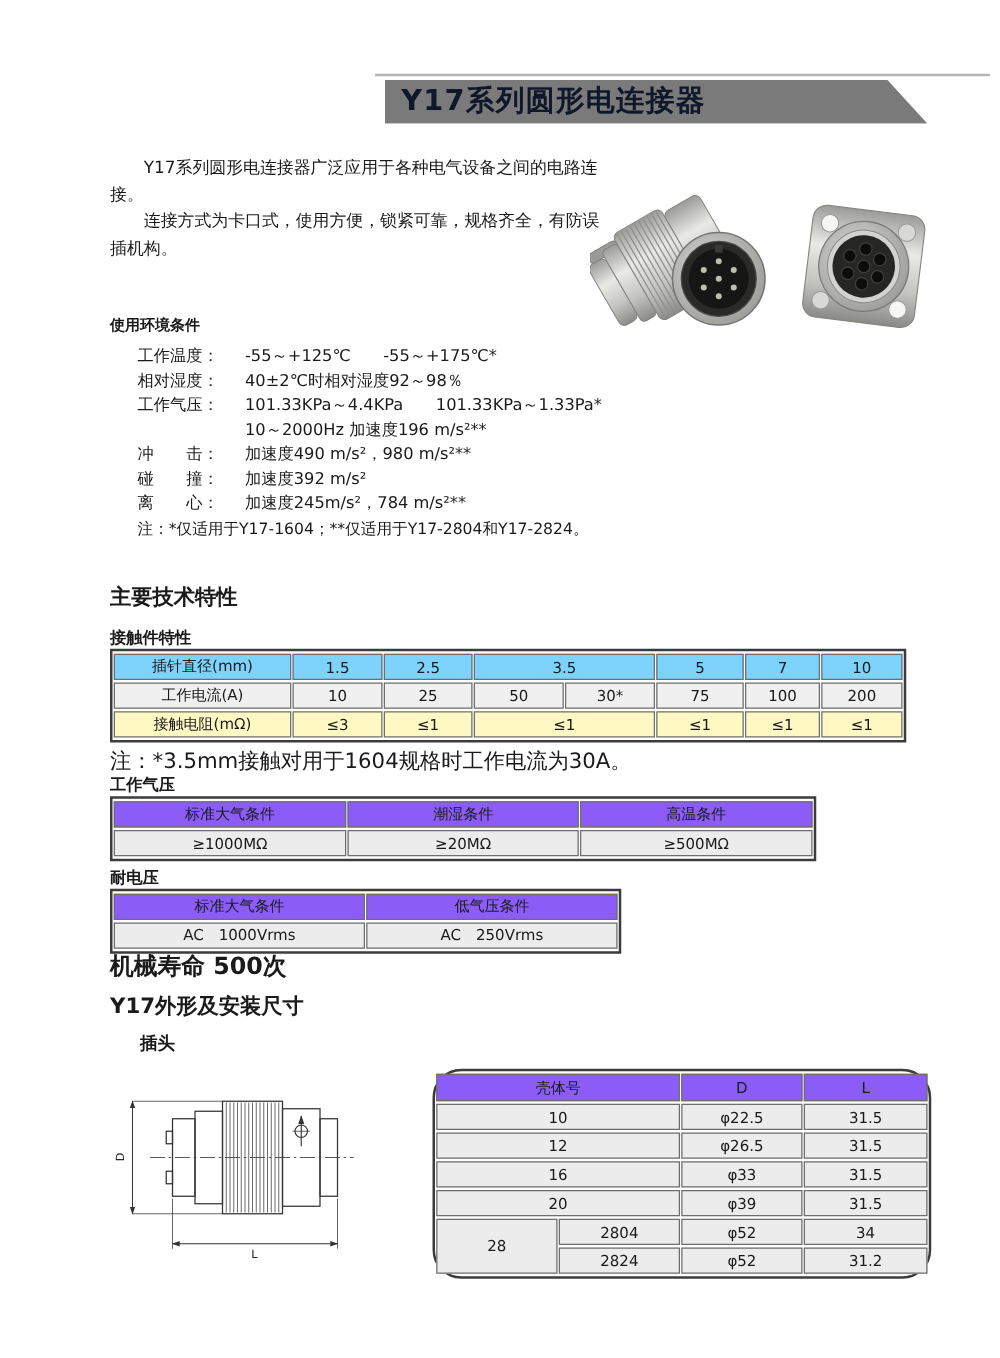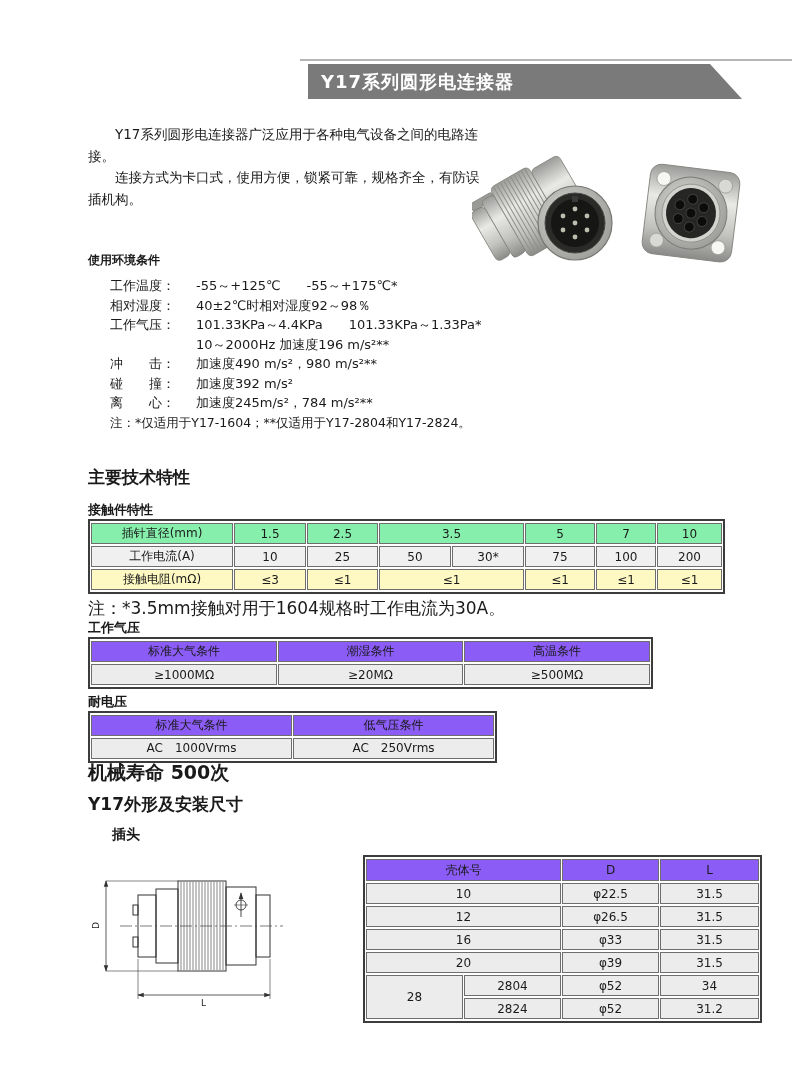--- a/index.html
+++ b/index.html
@@ -4,21 +4,21 @@
 <style>
   html,body{margin:0;padding:0;background:#ffffff;}
   .page{position:relative;width:800px;height:1086px;background:#ffffff;overflow:hidden;
         font-family:"DejaVu Sans","Liberation Sans",sans-serif;color:#1a1a1a;}
   .abs{position:absolute;}
 
   
   .top-rule{left:300px;top:59px;width:492px;height:2px;background:#b5b5b5;}
   .banner{left:308px;top:64px;width:434px;height:35px;background:#7a7a7a;
           clip-path:polygon(0 0,calc(100% - 32px) 0,100% 100%,0 100%);
-          color:#ffffff;font-size:18px;font-weight:bold;line-height:35px;
+          color:#0f172a;font-size:23px;font-weight:bold;line-height:35px;
           padding-left:13px;letter-spacing:1px;box-sizing:border-box;}
 
   
   .intro{left:88px;top:124px;width:392px;font-size:13.5px;line-height:1.6;}
   .intro p{margin:0;text-indent:2em;}
 
   
   .photos{left:472px;top:138px;}
 
   
@@ -33,21 +33,21 @@
   .spec-value{white-space:pre;}
   .spec-note{font-size:12.5px;line-height:19.5px;}
 
   
   .dtable{border-collapse:separate;border-spacing:1px 2px;background:#ffffff;
           border:2px solid #3c3c3c;table-layout:fixed;}
   .dtable td,.dtable th{border:1px solid #6e6e6e;text-align:center;font-size:12px;
           font-weight:normal;padding:1px 2px;height:17px;overflow:hidden;white-space:pre;}
   .bg-h{background:#8b5cf6;}
   .bg-d{background:#ececec;}
-  .bg-r1{background:#86efac;}
+  .bg-r1{background:#7dd3fc;}
   .bg-r2{background:#f0f0f0;}
   .bg-r3{background:#fef9c3;}
 
   .note{font-size:17px;}
   .mech{font-size:19px;font-weight:bold;}
 </style>
 </head>
 <body>
 
 <div class="page">
@@ -318,21 +318,21 @@
 
       <g stroke="#333" stroke-width="0.8">
         <line x1="60" y1="152" x2="192" y2="152" marker-start="url(#arr)" marker-end="url(#arr)"></line>
         <line x1="60" y1="116" x2="60" y2="156" stroke-width="0.6"></line>
         <line x1="192" y1="116" x2="192" y2="156" stroke-width="0.6"></line>
       </g>
       <text x="123" y="163" font-size="9" fill="#222">L</text>
     </svg>
   </div>
 
-  <table class="abs dtable" style="left:363px;top:855px;width:390px;">
+  <table class="abs dtable" style="left:346px;top:855px;width:390px;border-radius:23px;">
     <colgroup>
         <col style="width:97px">
         <col style="width:97px">
         <col style="width:97px">
         <col style="width:99px">
       </colgroup>
     <tbody>
         <tr style="height:22px;">
       <th class="bg-h" colspan="2">壳体号</th>
       <th class="bg-h">D</th>

